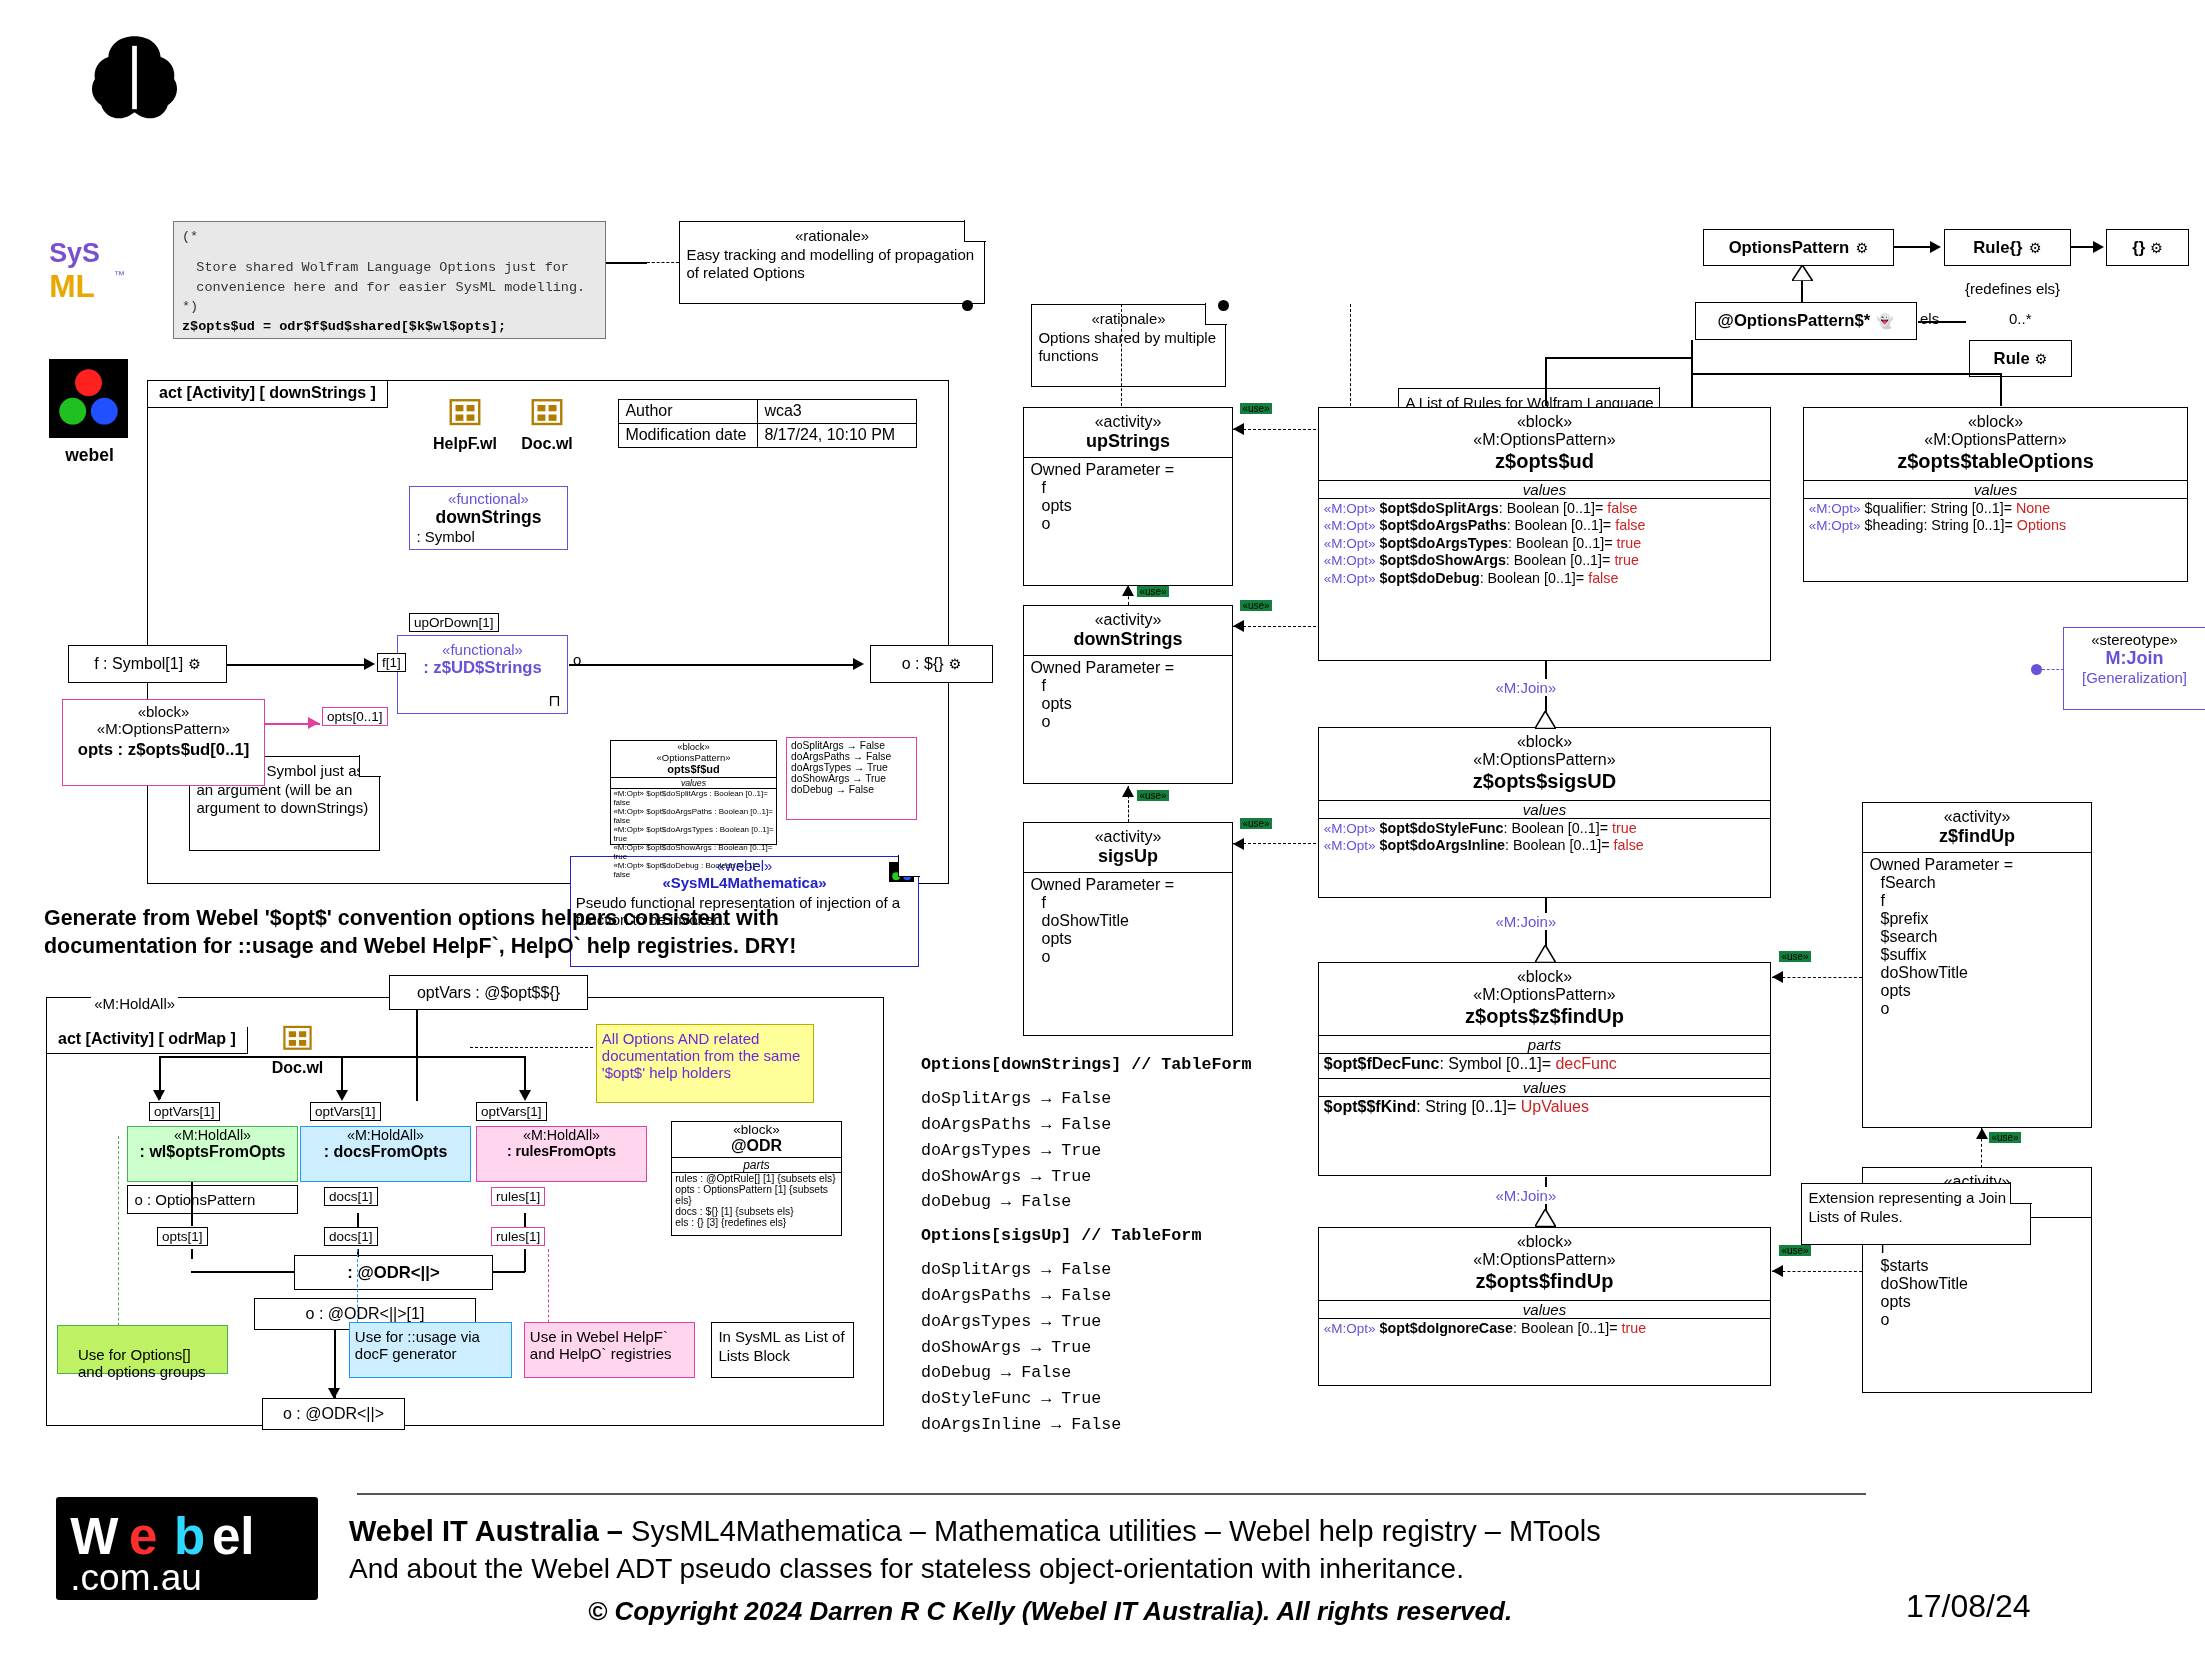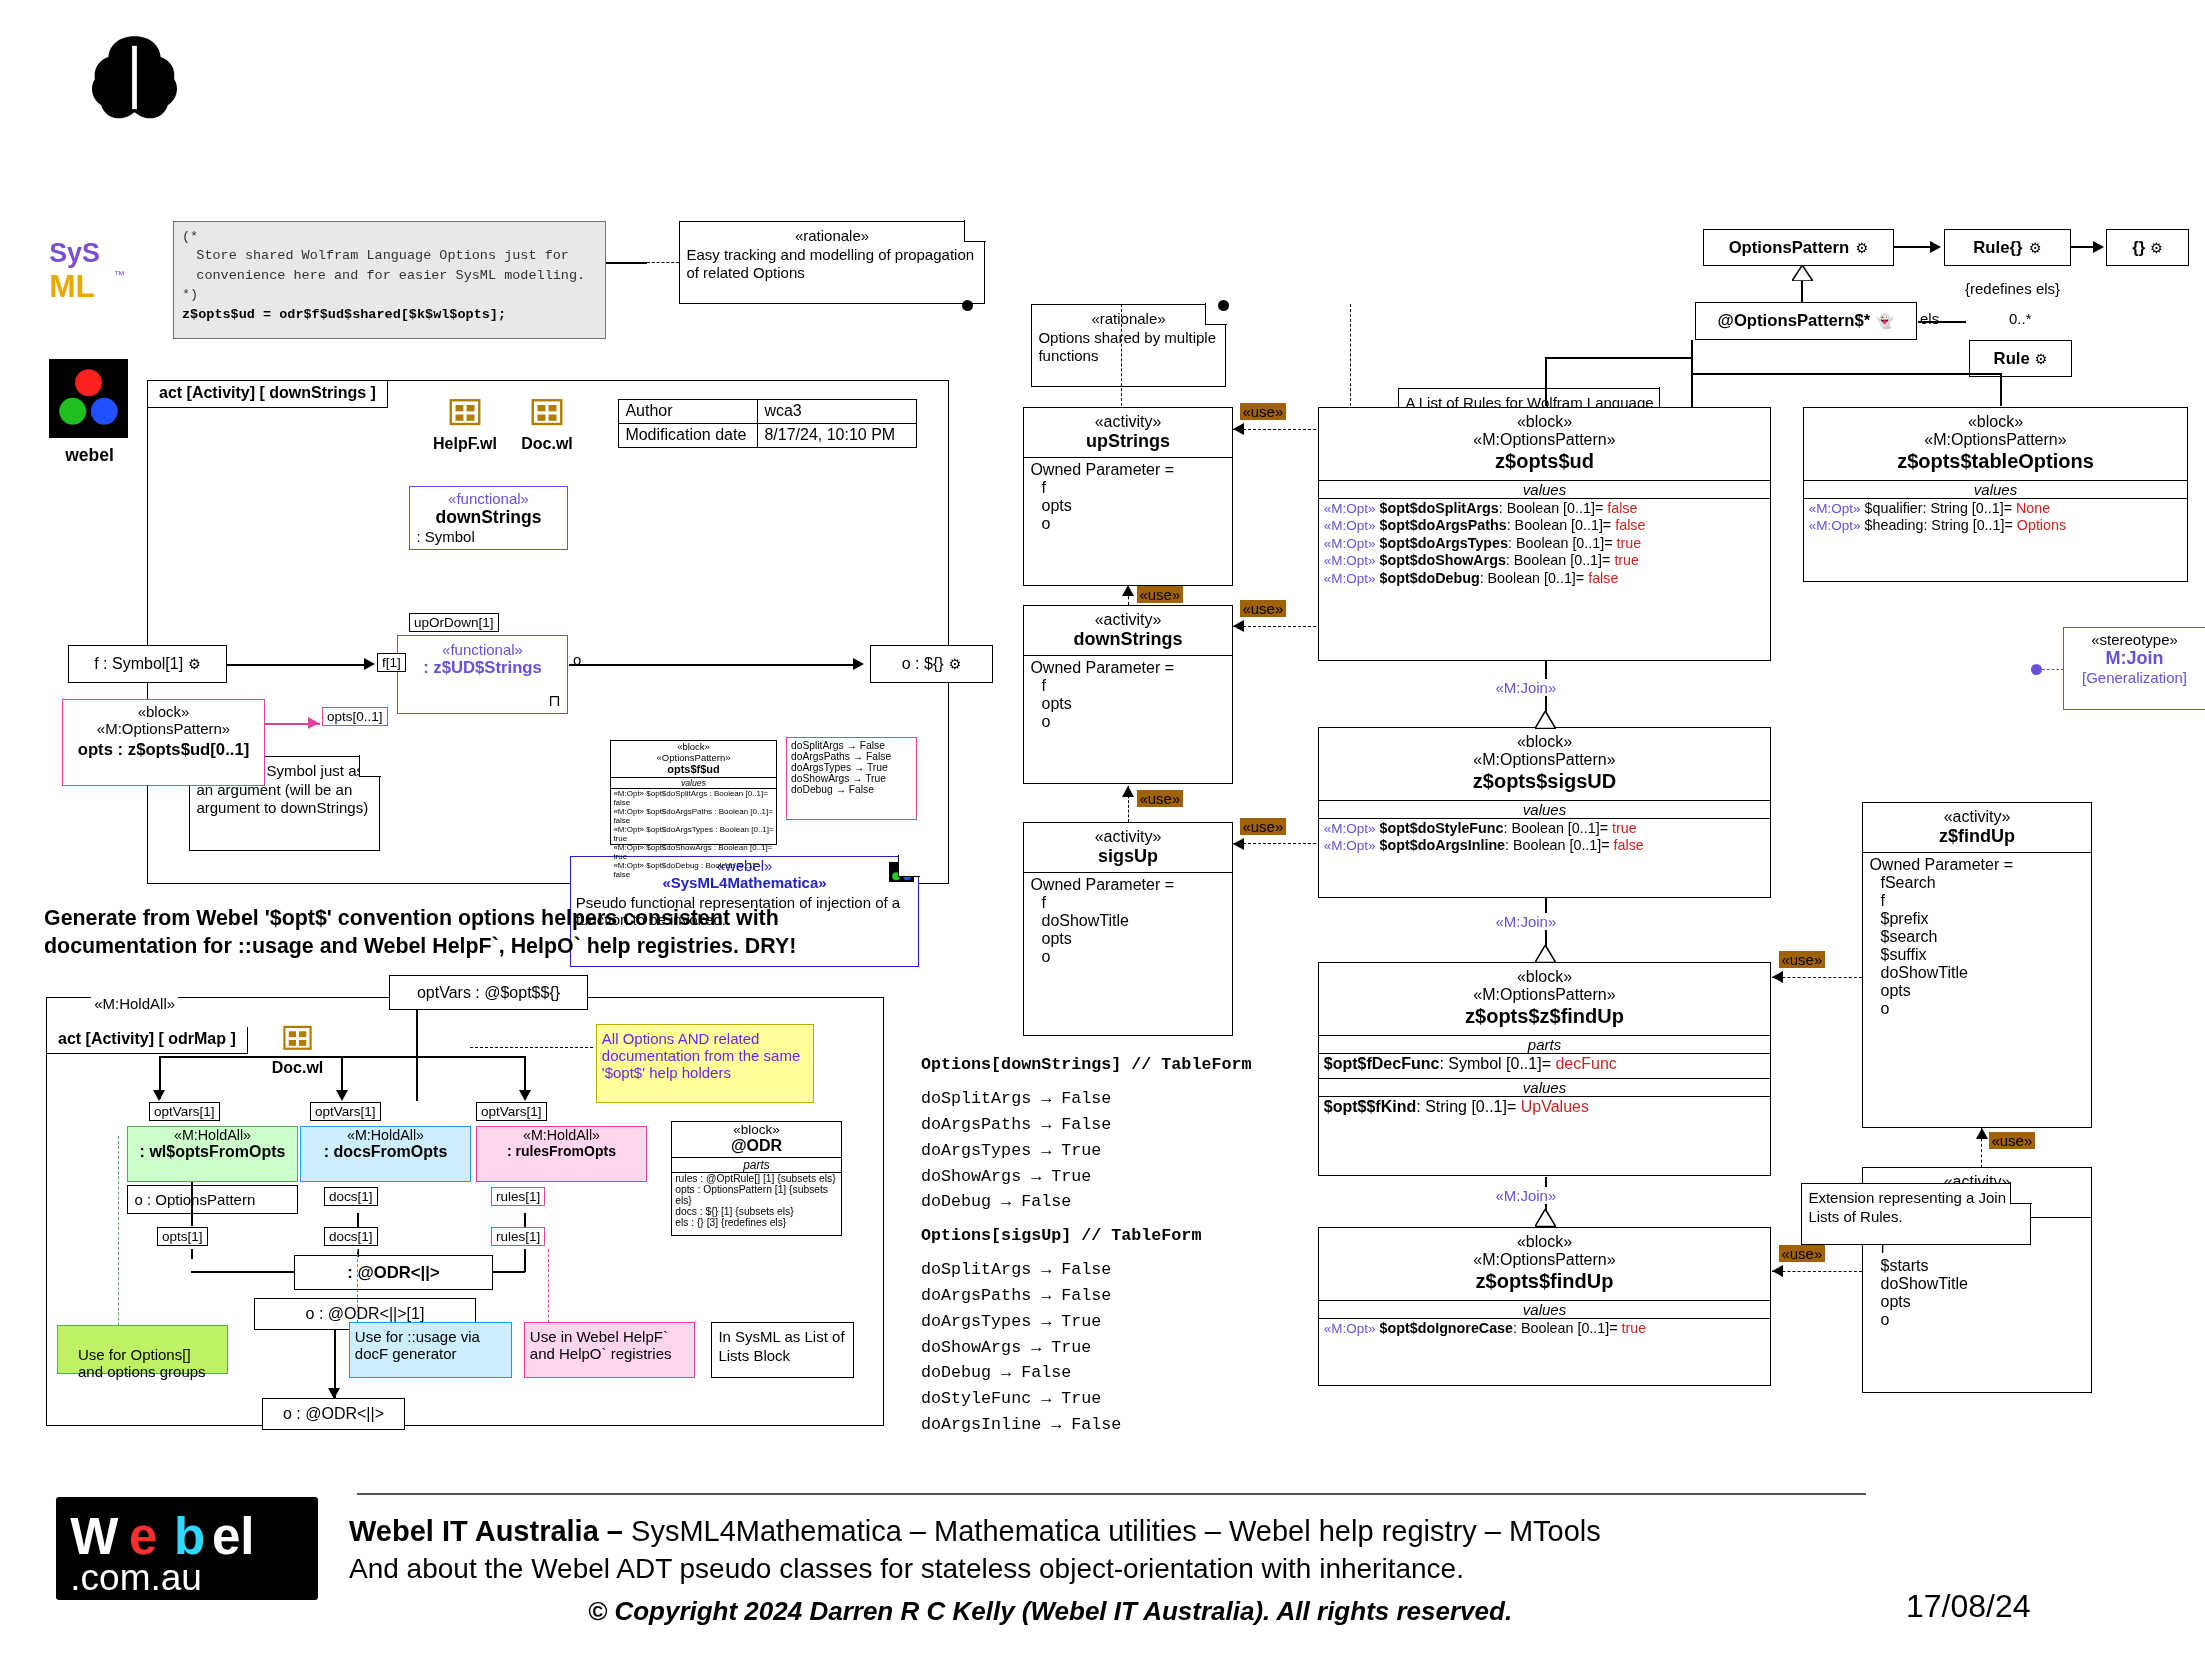--- a/index.html
+++ b/index.html
@@ -41,21 +41,21 @@
   
   .ln { position:absolute; background:#000; }
   .h1px { height:1.6px; }
   .v1px { width:1.6px; }
   .dash-h {
     position:absolute; height:0; border-top:1.6px dashed #000;
   }
   .dash-v {
     position:absolute; width:0; border-left:1.6px dashed #000;
   }
-  .lbl { position:absolute; font-size:15px; background:#a16207; padding:0 2.4px; }
+  .lbl { position:absolute; font-size:10px; background:#15803d; padding:0 2.4px; }
   .lbl-purple { position:absolute; font-size:15px; color:#6a4fd8; background:#fff; padding:0 2.4px; }
   
   #footer-line { left:357px; top:1493px; width:1509px; height:1.6px; background:#555; }
   #webel-logo {
     left:56px; top:1497px; width:262px; height:103px;
     background:#000; border-radius:3.2px;
   }
   #webel-logo .w1 { position:absolute; left:14.3px; top:9.5px; font-size:51px; color:#fff; font-weight:bold; }
   #webel-logo .w2 { position:absolute; left:73px; top:9.5px; font-size:51px; color:#ff2f2f; font-weight:bold; }
   #webel-logo .w3 { position:absolute; left:118px; top:9.5px; font-size:51px; color:#2fd8ff; font-weight:bold; }
@@ -144,21 +144,21 @@
     <rect width="100" height="100" fill="#000"></rect>
     <circle cx="50" cy="30" r="17" fill="#ff2020"></circle>
     <circle cx="30" cy="66" r="17" fill="#20c020"></circle>
     <circle cx="70" cy="66" r="17" fill="#2050ff"></circle>
   </svg>
 </div>
 <div class="abs" id="webel-icon-label">webel</div>
 
 <div class="abs codebox" style="left:173px; top:221px; width:433px; height:118px;">
   <div>(*</div>
-  <div style="padding-left:14.3px;">Store shared Wolfram Language Options just for</div>
+  <div style="padding-left:14.3px;margin-top:12px;">Store shared Wolfram Language Options just for</div>
   <div style="padding-left:14.3px;">convenience here and for easier SysML modelling.</div>
   <div>*)</div>
   <div class="l3">z$opts$ud = odr$f$ud$shared[$k$wl$opts];</div>
 </div>
 
 <div class="abs note dogear" style="left:679px; top:221px; width:306px; height:83px;">
   <div class="ctr">«rationale»</div>
   <div>Easy tracking and modelling of propagation of related Options</div>
 </div>
 <div class="abs note dogear" style="left:1031px; top:221px; width:195px; height:83px;">

